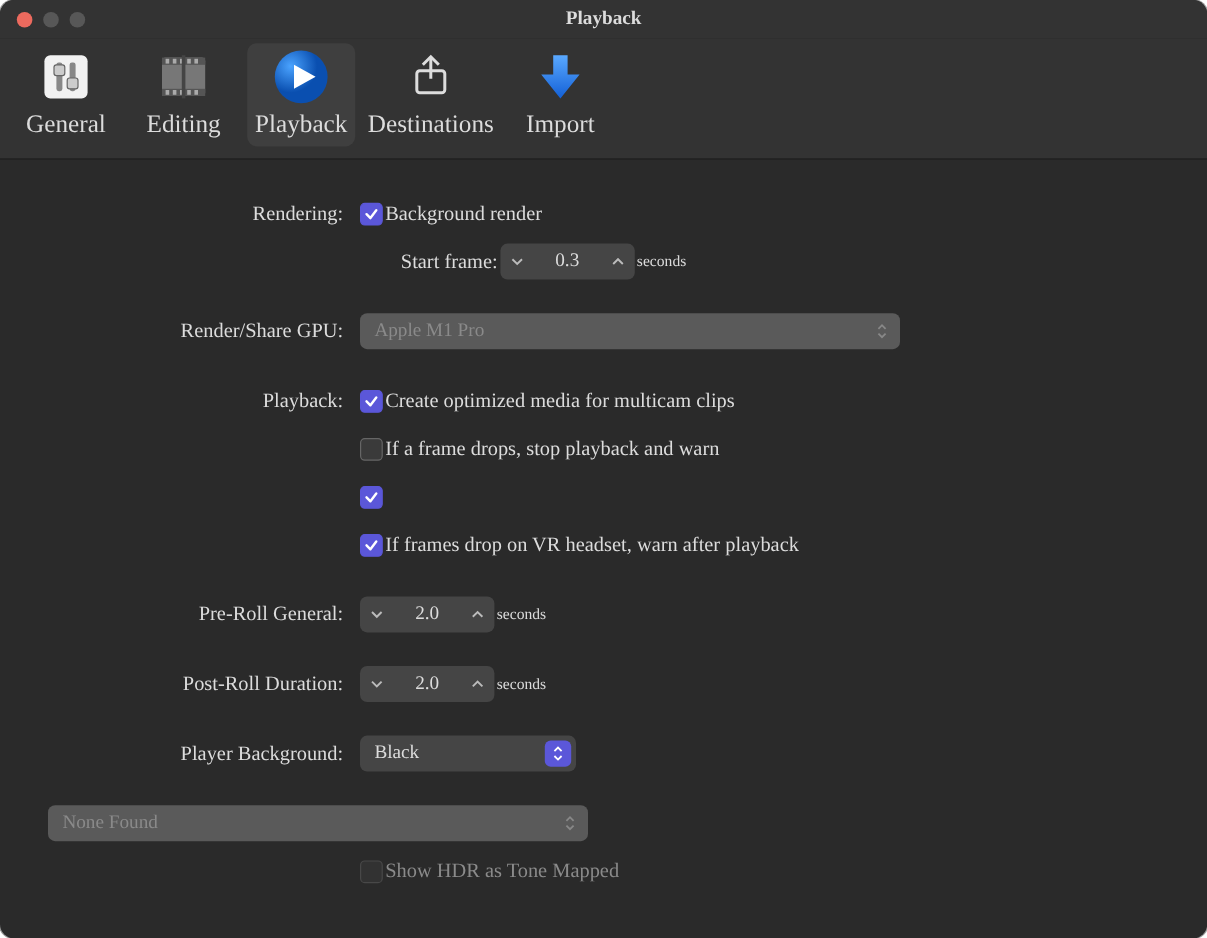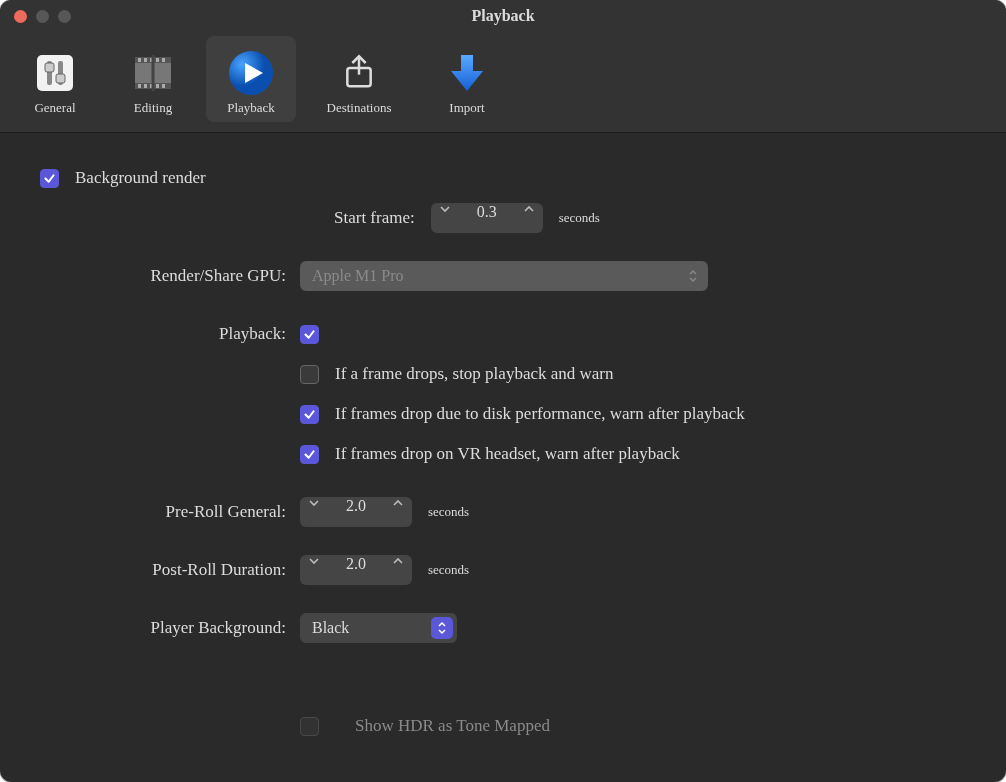--- a/index.html
+++ b/index.html
@@ -77,21 +77,21 @@
     height: 86px;
     border-radius: 8px;
     padding-bottom: 6px;
     cursor: default;
   }
   .tool.selected { background: rgba(255,255,255,0.06); }
   .tool .icon-slot {
     width: 50px; height: 50px;
     display: flex; align-items: center; justify-content: center;
   }
-  .tool .label { font-size: 13px; margin-top: 2px; }
+  .tool .label { font-size: 21px; margin-top: 2px; }
 
   
   .content {
     flex: 1;
     padding: 30px 40px 30px 40px;
     overflow: auto;
   }
   .row {
     display: flex;
     align-items: center;
@@ -101,21 +101,21 @@
   .label-col {
     width: 260px;
     text-align: right;
     padding-right: 14px;
     font-size: 17px;
   }
   .field-col {
     flex: 1;
     display: flex;
     align-items: center;
-    gap: 16px;
+    gap: 2px;
     font-size: 17px;
   }
   .sub-indent { padding-left: 34px; }
   .section-gap { height: 18px; }
 
   
   .checkbox {
     width: 19px; height: 19px;
     border-radius: 4px;
     border: 1px solid var(--checkbox-border);
@@ -131,21 +131,21 @@
   }
   .checkbox.disabled {
     opacity: 0.5;
   }
   .checkbox svg { width: 13px; height: 13px; display:none; }
   .checkbox.checked svg { display:block; }
 
   
   .stepper {
     display: inline-flex;
-    align-items: flex-start;
+    align-items: center;
     background: var(--input-bg);
     border-radius: 6px;
     height: 30px;
     overflow: hidden;
   }
   .stepper .btn {
     width: 28px;
     display: flex;
     align-items: center;
     justify-content: center;
@@ -177,21 +177,21 @@
   .select .caret {
     width: 22px; height: 22px;
     border-radius: 5px;
     display:flex; align-items:center; justify-content:center;
     margin-left: 8px;
   }
   .select.accent .caret { background: var(--accent); }
   .select .caret svg { width: 10px; height: 14px; }
 
   .unit { font-size: 13px; }
-  .dim { color: var(--text-dim); margin-left: 20px; }
+  .dim { color: var(--text-dim); }
 </style>
 </head>
 <body>
 
 <div class="window">
 
   <div class="titlebar">
     <div class="traffic">
       <div class="dot close"></div>
       <div class="dot"></div>
@@ -271,20 +271,21 @@
           <path d="M18 6 H30 V22 H40 L24 42 L8 22 H18 Z" fill="url(#g2)"></path>
         </svg>
       </div>
       <div class="label">Import</div>
     </div>
   </div>
 
   <div class="content">
 
     <div class="row">
+      <div class="label-col">Rendering:</div>
       <div class="field-col">
         <span class="checkbox checked">
           <svg viewBox="0 0 16 16">
               <path d="M3 8 L7 12 L13 4" stroke="#fff" stroke-width="2.5" fill="none" stroke-linecap="round" stroke-linejoin="round"></path>
             </svg>
         </span>
         <span>Background render</span>
       </div>
     </div>
     <div class="row">
@@ -306,59 +307,59 @@
         </span>
         <span class="unit">seconds</span>
       </div>
     </div>
 
     <div class="section-gap"></div>
 
     <div class="row">
       <div class="label-col">Render/Share GPU:</div>
       <div class="field-col">
-        <span class="select disabled" style="width:408px">
+        <span class="select disabled" style="width:450px">
           <span>Apple M1 Pro</span>
           <span class="caret">
             <svg viewBox="0 0 10 14">
                 <path d="M2 5 L5 2 L8 5 M2 9 L5 12 L8 9" stroke="#888" stroke-width="1.5" fill="none"></path>
               </svg>
           </span>
         </span>
       </div>
     </div>
 
     <div class="section-gap"></div>
 
     <div class="row">
       <div class="label-col">Playback:</div>
       <div class="field-col">
         <span class="checkbox checked">
             <svg viewBox="0 0 16 16">
               <path d="M3 8 L7 12 L13 4" stroke="#fff" stroke-width="2.5" fill="none" stroke-linecap="round" stroke-linejoin="round"></path>
             </svg>
           </span>
+        <span>Create optimized media for multicam clips</span>
       </div>
     </div>
     <div class="row">
       <div class="label-col"></div>
       <div class="field-col">
         <span class="checkbox"></span>
         <span>If a frame drops, stop playback and warn</span>
       </div>
     </div>
     <div class="row">
       <div class="label-col"></div>
       <div class="field-col">
         <span class="checkbox checked">
             <svg viewBox="0 0 16 16">
               <path d="M3 8 L7 12 L13 4" stroke="#fff" stroke-width="2.5" fill="none" stroke-linecap="round" stroke-linejoin="round"></path>
             </svg>
           </span>
-        <span>If frames drop due to disk performance, warn after playback</span>
       </div>
     </div>
     <div class="row">
       <div class="label-col"></div>
       <div class="field-col">
         <span class="checkbox checked">
             <svg viewBox="0 0 16 16">
               <path d="M3 8 L7 12 L13 4" stroke="#fff" stroke-width="2.5" fill="none" stroke-linecap="round" stroke-linejoin="round"></path>
             </svg>
           </span>
@@ -408,34 +409,44 @@
         </span>
         <span class="unit">seconds</span>
       </div>
     </div>
 
     <div class="section-gap"></div>
 
     <div class="row">
       <div class="label-col">Player Background:</div>
       <div class="field-col">
-        <span class="select accent" style="width:157px">
+        <span class="select accent" style="width:180px">
           <span>Black</span>
           <span class="caret">
             <svg viewBox="0 0 10 14">
                 <path d="M2 5 L5 2 L8 5 M2 9 L5 12 L8 9" stroke="#fff" stroke-width="1.5" fill="none"></path>
               </svg>
           </span>
         </span>
       </div>
     </div>
 
     <div class="section-gap"></div>
 
     <div class="row">
+      <div class="field-col">
+        <span class="select disabled" style="width:450px">
+          <span>None Found</span>
+          <span class="caret">
+            <svg viewBox="0 0 10 14">
+                <path d="M2 5 L5 2 L8 5 M2 9 L5 12 L8 9" stroke="#888" stroke-width="1.5" fill="none"></path>
+              </svg>
+          </span>
+        </span>
+      </div>
     </div>
     <div class="row">
       <div class="label-col"></div>
       <div class="field-col">
         <span class="checkbox disabled"></span>
         <span class="dim">Show HDR as Tone Mapped</span>
       </div>
     </div>
 
   </div>

